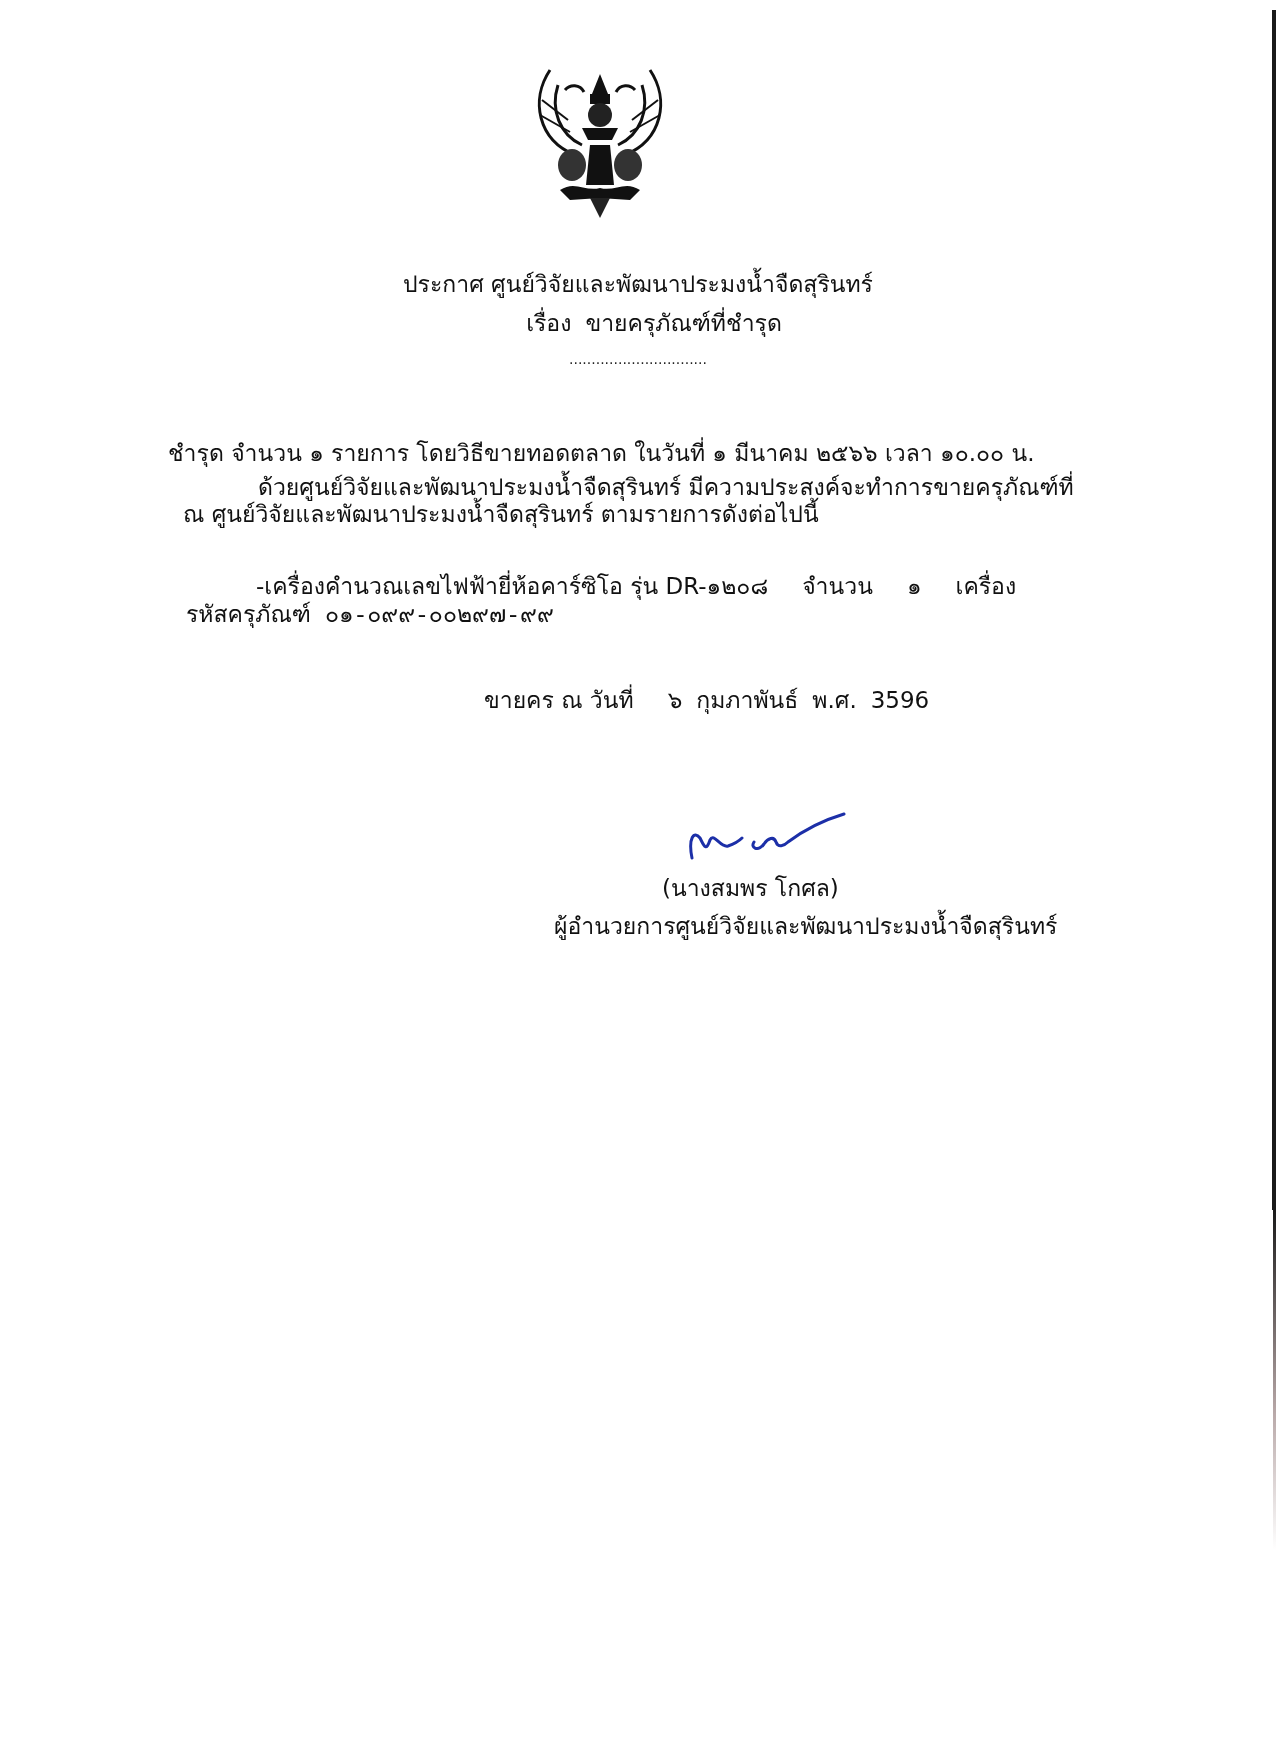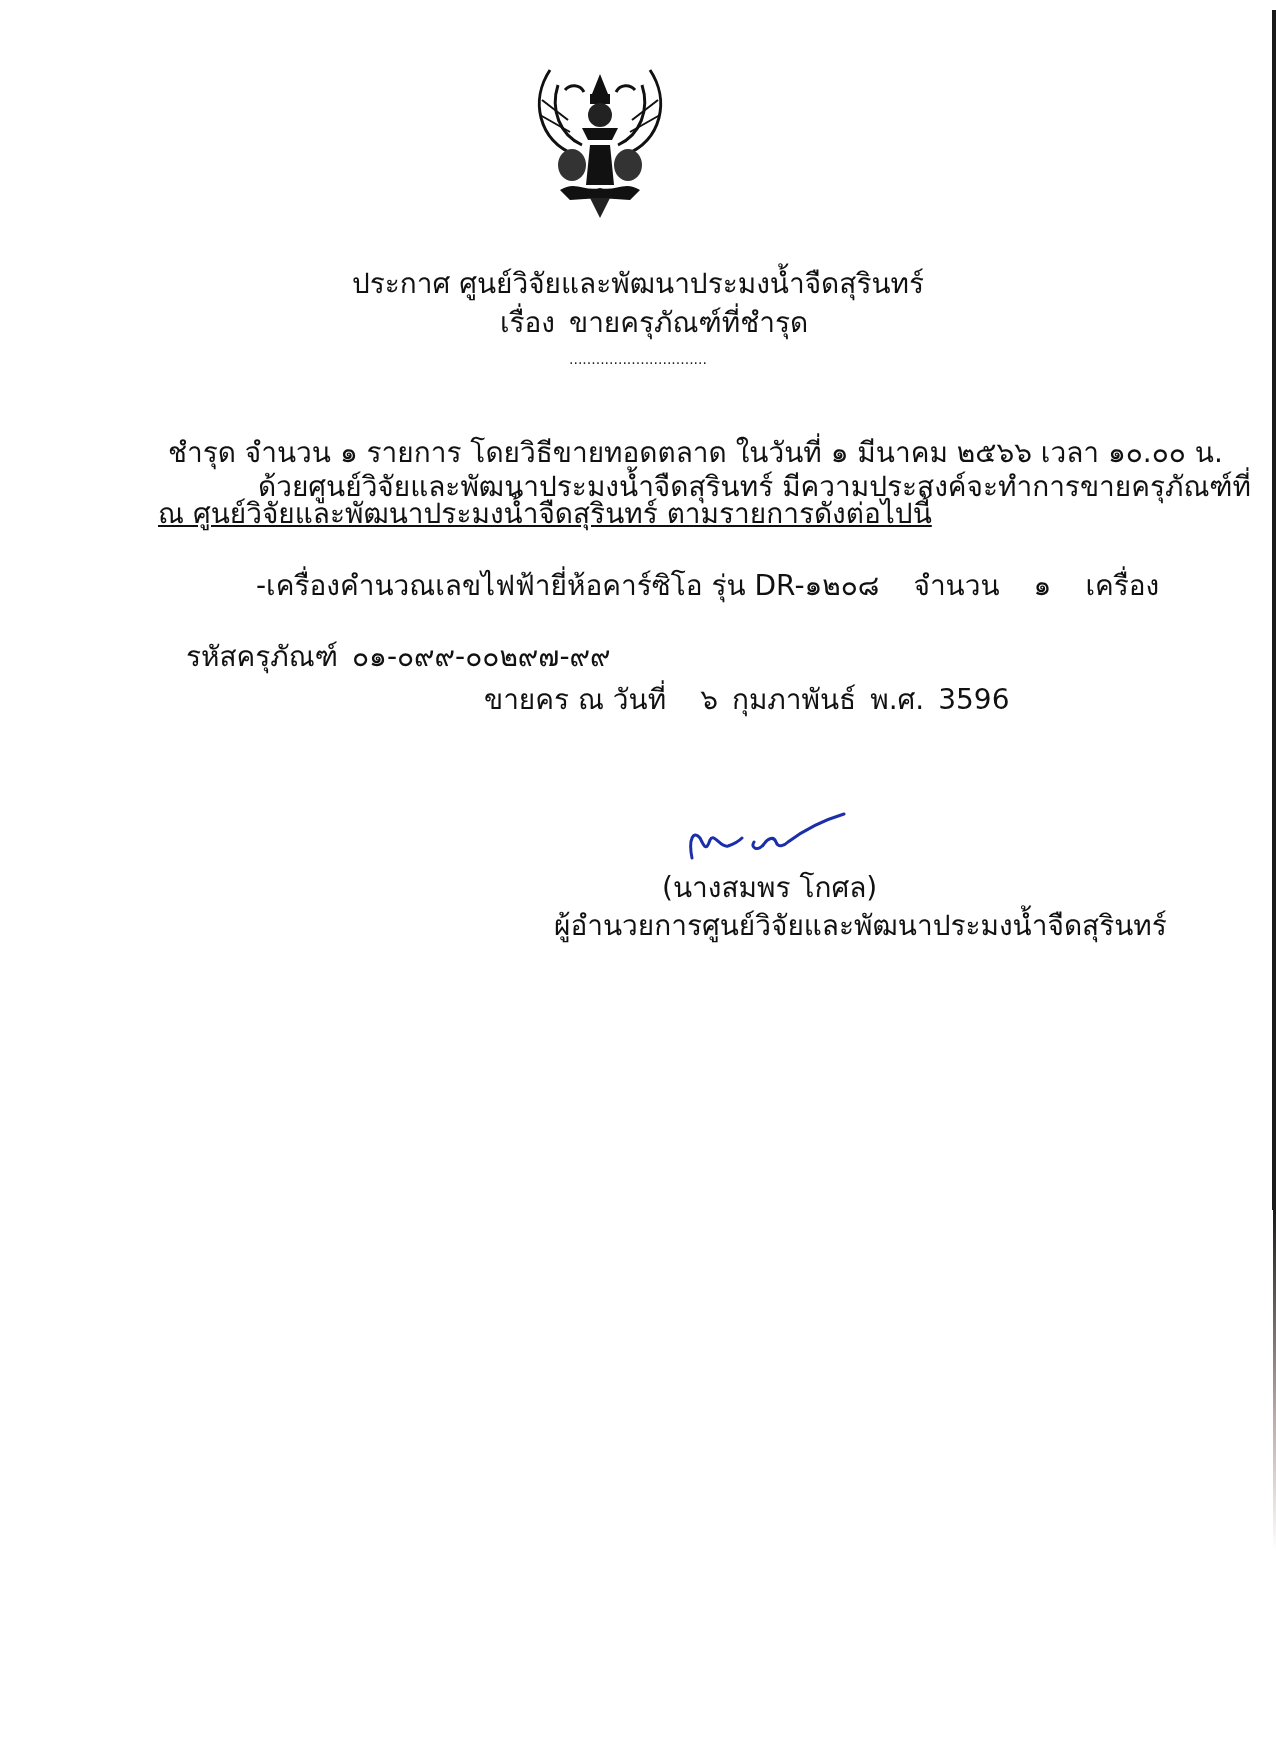--- a/index.html
+++ b/index.html
@@ -3,30 +3,30 @@
 <meta charset="utf-8">
 <style>
   html, body { margin: 0; padding: 0; }
   body {
     width: 1276px; height: 1752px; background: #ffffff; position: relative; overflow: hidden;
     font-family: "DejaVu Sans", "Liberation Sans", sans-serif; color: #111111;
   }
   .edge-right { position: absolute; top: 10px; right: 0; width: 4px; height: 1200px; background: #1a1a1a; }
   .edge-right-fade { position: absolute; top: 1210px; right: 0; width: 3px; height: 340px; background: linear-gradient(#1a1a1a, #b9a9a9 60%, rgba(255,255,255,0)); }
   .emblem { position: absolute; left: 520px; top: 60px; width: 160px; height: 160px; }
-  .line { position: absolute; white-space: nowrap; font-size: 28px; line-height: 30px; }
+  .line { position: absolute; white-space: nowrap; font-size: 23px; line-height: 30px; }
   .center { left: 0; width: 1276px; text-align: center; }
   .title { top: 269px; }
   .subject { top: 308px; padding-left: 16px; }
   .dots { top: 344px; letter-spacing: 0px; font-size: 14px; color: #222; }
   .p1 { top: 424px; left: 258px; margin-top: 48px; }
   .p2 { top: 438px; left: 168px; }
-  .p3 { top: 499px; left: 158px; text-decoration: underline; }
+  .p3 { top: 499px; left: 183px; }
   .item1 { top: 571px; left: 256px; }
-  .item2 { top: 642px; left: 186px; }
+  .item2 { top: 601px; left: 186px; font-family: Liberation Mono, monospace; }
   .dated { top: 685px; left: 484px; }
   .signature { position: absolute; left: 684px; top: 808px; width: 170px; height: 60px; }
   .signer-name { top: 873px; left: 662px; text-align: right; }
   .signer-position { top: 911px; left: 554px; }
   .gap { display: inline-block; width: 14px; }
   .gap-lg { display: inline-block; width: 34px; }
 </style>
 </head>
 <body>
 

